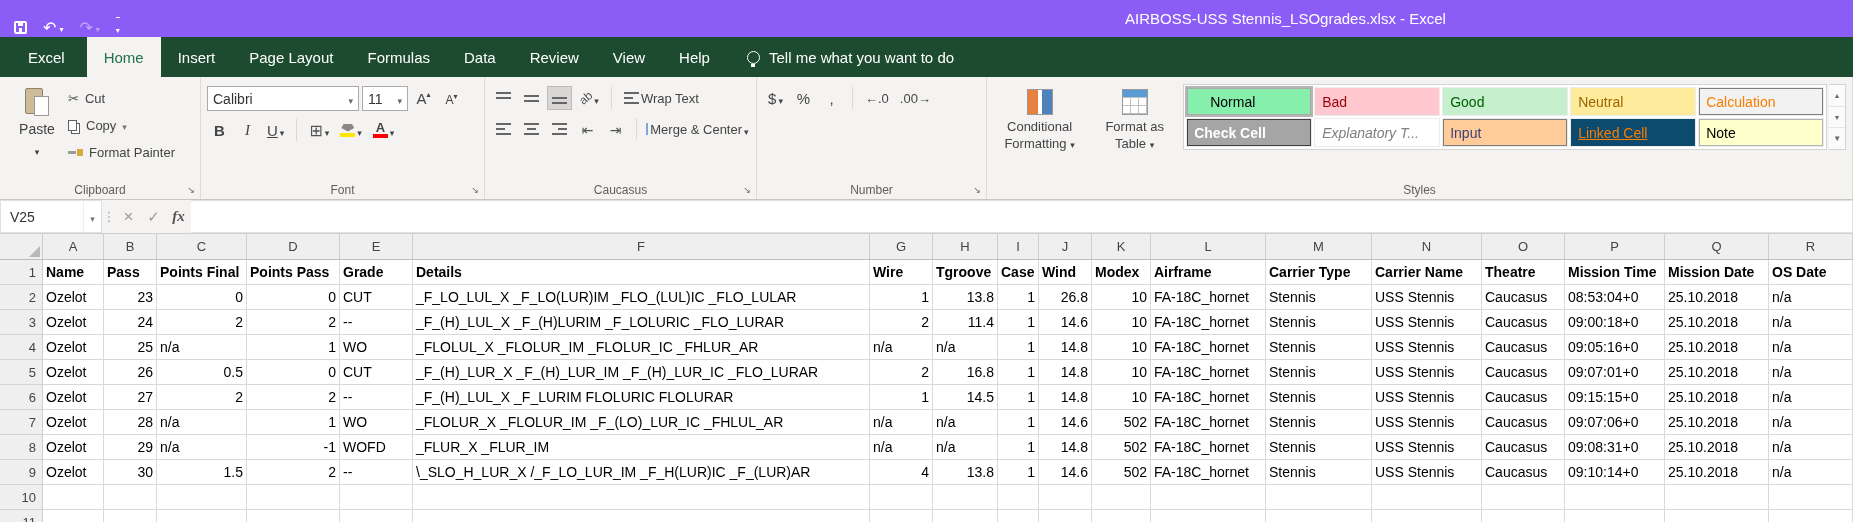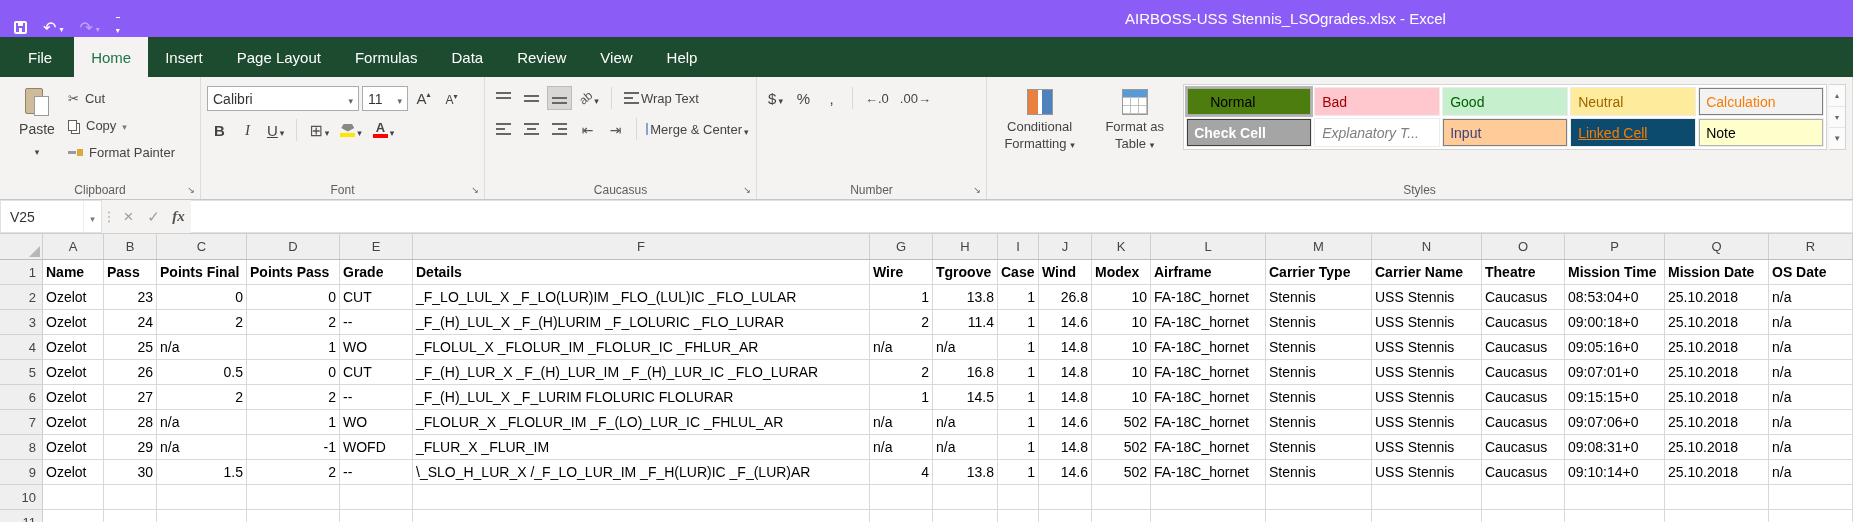--- a/index.html
+++ b/index.html
@@ -158,30 +158,34 @@
         </span>
       <span class="qbtn">
           <span class="dd qmore"></span>
         </span>
     </div>
     <div class="wtitle">AIRBOSS-USS Stennis_LSOgrades.xlsx - Excel</div>
   </div>
 
   <div class="tabbar">
     <div class="tabs">
-        <div class="rtab file">File</div>
+        <div class="rtab file">Excel</div>
         <div class="rtab active">Home</div>
         <div class="rtab">Insert</div>
         <div class="rtab">Page Layout</div>
         <div class="rtab">Formulas</div>
         <div class="rtab">Data</div>
         <div class="rtab">Review</div>
         <div class="rtab">View</div>
         <div class="rtab">Help</div>
       </div>
+    <div class="tellme">
+      <span class="bulb"></span>
+      <span>Tell me what you want to do</span>
+    </div>
   </div>
 
   <div class="ribbon">
 
     <div class="rgroup g-clip">
       <div class="gbody">
         <div class="paste-btn">
           <span class="paste-ic">
               <span class="b1"></span>
               <span class="pg"></span>
@@ -358,21 +362,21 @@
           <span class="bic cf-ic"></span>
           <span>Conditional</span>
           <span><span>Formatting</span> <span class="dd"></span></span>
         </div>
         <div class="big-btn">
           <span class="bic ft-ic"></span>
           <span>Format as</span>
           <span><span>Table</span> <span class="dd"></span></span>
         </div>
         <div class="gallery">
-            <div class="chip sel" style="background: #4d7c0f; color: rgb(0, 0, 0); box-shadow: rgb(171, 171, 171) 0px 0px 0px 1px inset; padding-left: 23px;">Normal</div>
+            <div class="chip sel" style="background: #86efac; color: rgb(0, 0, 0); box-shadow: rgb(171, 171, 171) 0px 0px 0px 1px inset; padding-left: 23px;">Normal</div>
             <div class="chip" style="background: rgb(255, 199, 206); color: rgb(156, 0, 6);">Bad</div>
             <div class="chip" style="background: rgb(198, 239, 206); color: rgb(0, 97, 0);">Good</div>
             <div class="chip" style="background: rgb(255, 235, 156); color: rgb(156, 101, 0);">Neutral</div>
             <div class="chip" style="background: rgb(242, 242, 242); color: rgb(250, 125, 0); box-shadow: rgb(127, 127, 127) 0px 0px 0px 1px inset;">Calculation</div>
             <div class="chip" style="background: rgb(165, 165, 165); color: rgb(255, 255, 255); box-shadow: rgb(63, 63, 63) 0px 0px 0px 1px inset; font-weight: 700;">Check Cell</div>
             <div class="chip" style="background: rgb(255, 255, 255); color: rgb(127, 127, 127); font-style: italic;">Explanatory T...</div>
             <div class="chip" style="background: rgb(255, 204, 153); color: rgb(63, 63, 118); box-shadow: rgb(127, 127, 127) 0px 0px 0px 1px inset;">Input</div>
             <div class="chip" style="background: #0c4a6e; color: rgb(250, 125, 0); text-decoration: underline;">Linked Cell</div>
             <div class="chip" style="background: rgb(255, 255, 204); color: rgb(0, 0, 0); box-shadow: rgb(178, 178, 178) 0px 0px 0px 1px inset;">Note</div>
           </div>

